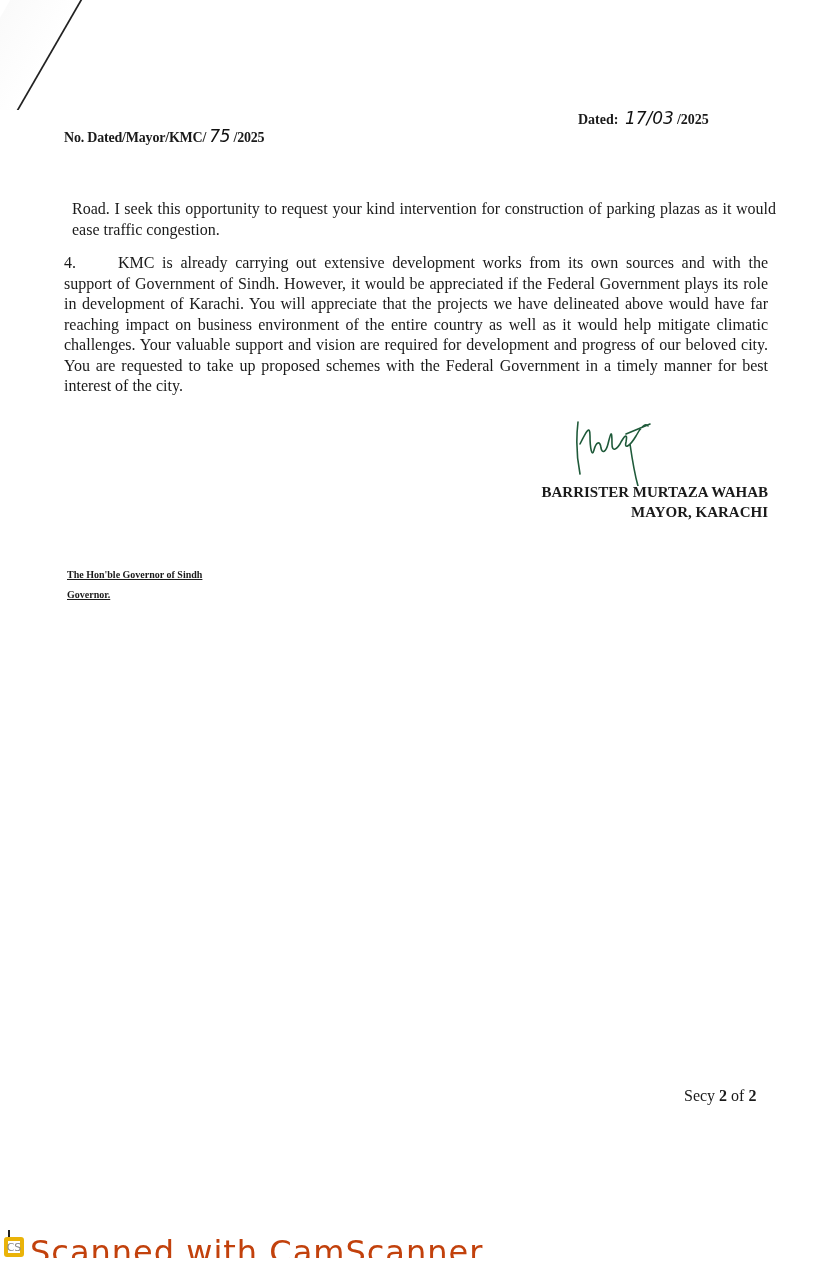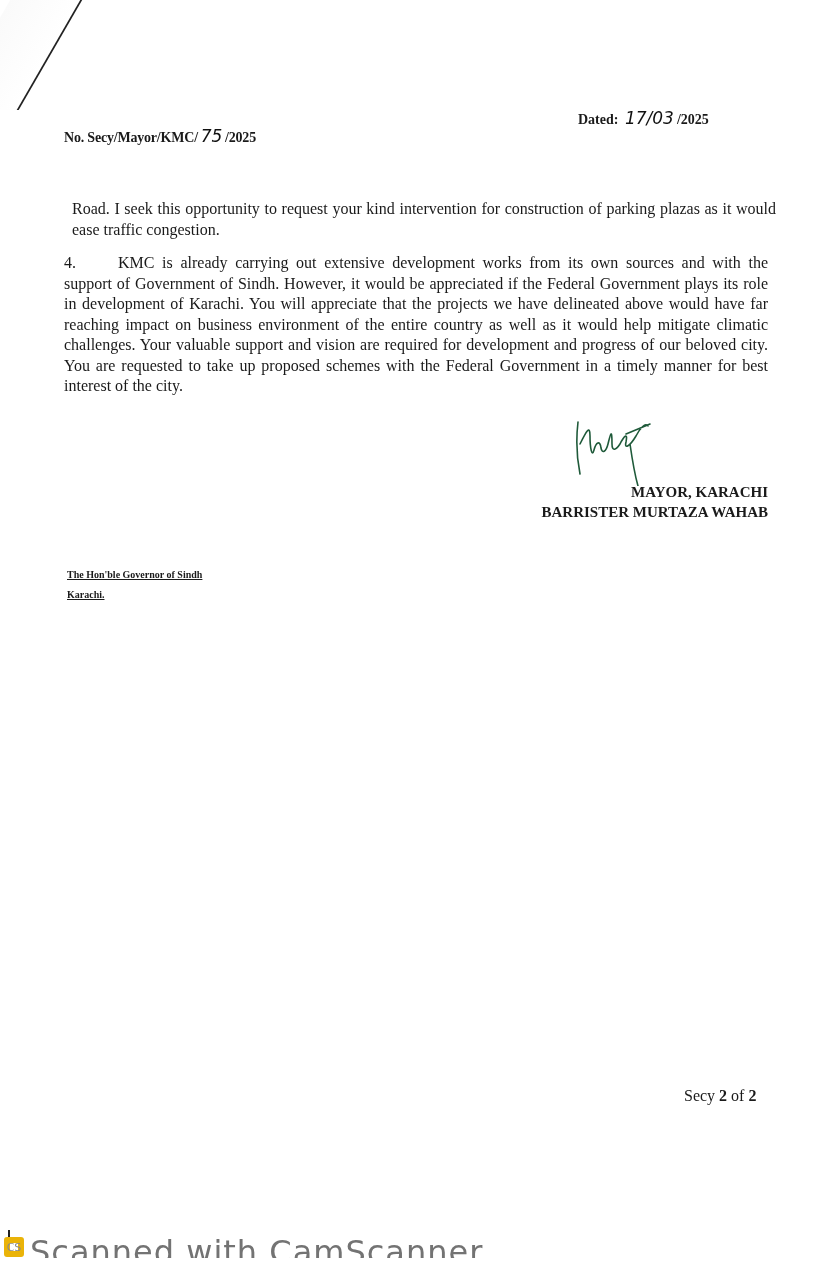--- a/index.html
+++ b/index.html
@@ -48,60 +48,60 @@
     }
     .page-no {
       position: absolute; left: 684px; top: 1087px; font-size: 16px;
     }
     .page-no b { font-weight: bold; }
     .scan-mark {
       position: absolute; left: 4px; top: 1236px; display: flex; align-items: center;
       gap: 6px;
     }
     .cs-logo {
-      width: 20px; height: 20px; border: 6px solid #eab308; border-radius: 3px;
+      width: 20px; height: 20px; border: 4px solid #eab308; border-radius: 3px;
       font-family: "DejaVu Sans", sans-serif; font-size: 11px; color: #8a8a8a;
       display: flex; align-items: center; justify-content: center; box-sizing: border-box;
     }
     .scan-text {
-      font-family: "DejaVu Sans", sans-serif; font-size: 32px; color: #737373;
+      font-family: "DejaVu Sans", sans-serif; font-size: 32px; color: #c2410c;
       letter-spacing: 1px; line-height: 32px; height: 22px; overflow: hidden;
     }
     .tick { position: absolute; left: 8px; top: 1230px; width: 2px; height: 8px; background: #222; }
   </style>
 </head>
 <body>
 
 <div class="fold"></div>
 
 <div class="ref">
-  <span>No. Secy/Mayor/KMC/</span><span class="hand">75</span><span>/2025</span>
+  <span>No. Dated/Mayor/KMC/</span><span class="hand">75</span><span>/2025</span>
 </div>
 
 <div class="dated">
   <span>Dated:</span>
   <span class="hand">17/03</span><span>/2025</span>
 </div>
 
 <p class="body-text p1" style="margin:8px">Road. I seek this opportunity to request your kind intervention for construction of parking plazas as it would ease traffic congestion.</p>
 
 <p class="body-text p2" style="margin:0"><span class="num">4.</span><span>KMC is already carrying out extensive development works from its own sources and with the support of Government of Sindh. However, it would be appreciated if the Federal Government plays its role in development of Karachi. You will appreciate that the projects we have delineated above would have far reaching impact on business environment of the entire country as well as it would help mitigate climatic challenges. Your valuable support and vision are required for development and progress of our beloved city. You are requested to take up proposed schemes with the Federal Government in a timely manner for best interest of the city.</span></p>
 
 <svg class="signature" viewBox="0 0 100 72">
   <path d="M10 8 C 8 25, 9 45, 12 60 M 12 30 C 18 18, 22 10, 22 22 C 22 34, 24 44, 26 36 C 28 28, 32 26, 33 34 C 34 40, 38 38, 40 30 C 42 22, 44 12, 44 30 C 44 38, 48 36, 52 30 C 56 22, 60 18, 58 28 C 56 36, 62 32, 68 22 C 72 14, 78 8, 80 12 M 62 30 C 64 44, 66 58, 70 72 M 58 20 L 82 10" fill="none" stroke="#1f5a3a" stroke-width="1.6" stroke-linecap="round"></path>
 </svg>
 
 <div class="signer">
+  <div>BARRISTER MURTAZA WAHAB</div>
   <div>MAYOR, KARACHI</div>
-  <div>BARRISTER MURTAZA WAHAB</div>
 </div>
 
 <div class="addressee">
   <div>The Hon'ble Governor of Sindh</div>
-  <div>Karachi.</div>
+  <div>Governor.</div>
 </div>
 
 <div class="page-no">
   <span>Secy</span>
   <b>2</b>
   <span>of</span>
   <b>2</b>
 </div>
 
 <div class="tick"></div>

